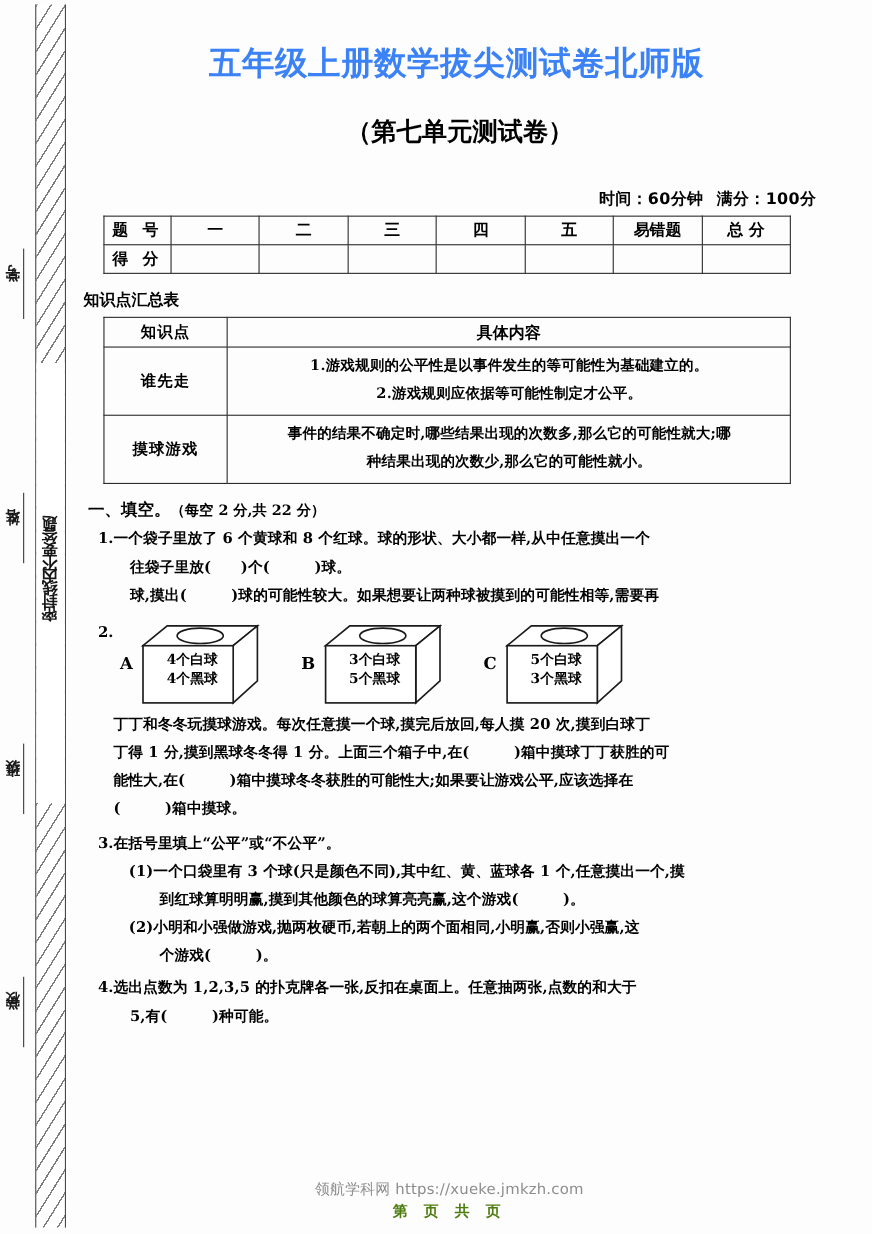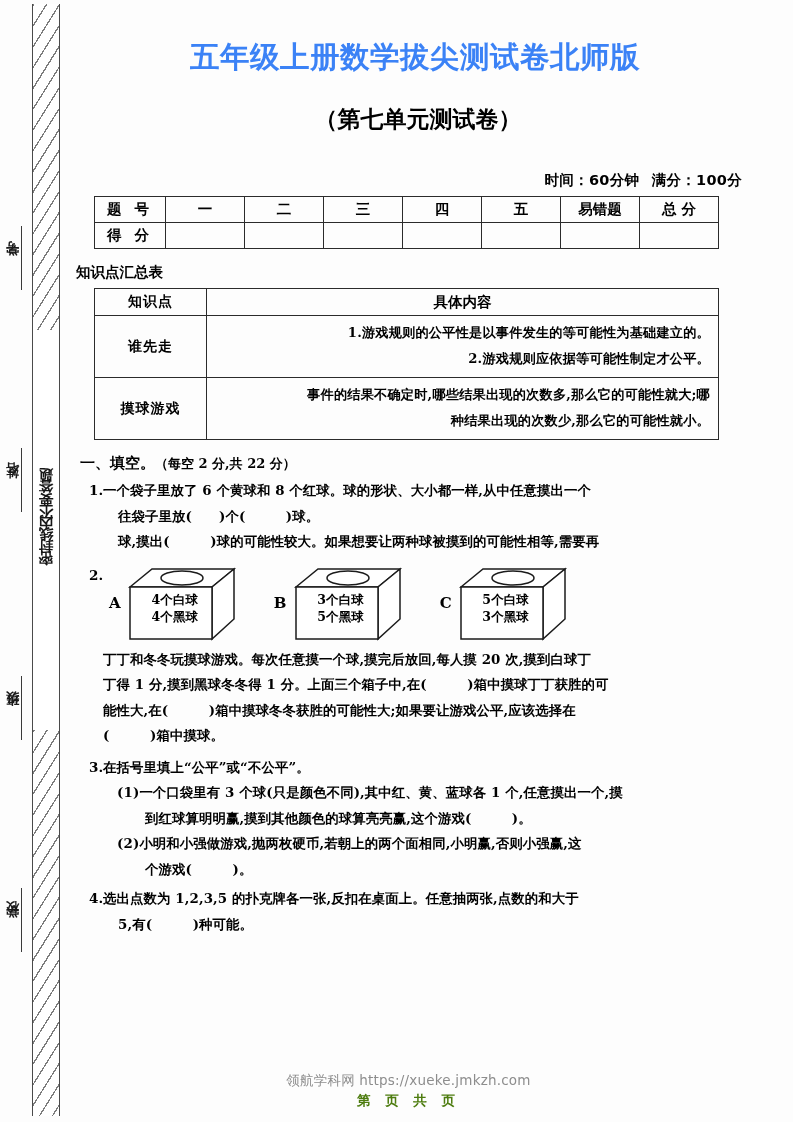--- a/index.html
+++ b/index.html
@@ -156,21 +156,21 @@
   #kp-table td.kp-head {
     height: 27px;
     font-size: 14.5px;
   }
   #kp-table td.kp-name {
     width: 112px;
     font-size: 14px;
     letter-spacing: 1px;
   }
   #kp-table td.kp-body {
-    text-align: right;
+    text-align: center;
     font-weight: 700;
     font-size: 13.2px;
     line-height: 26px;
     padding: 4px 8px 5px 9px;
     letter-spacing: 0.2px;
   }
   #kp-table td.kp-body .ln { display: block; }
 
   
   #questions {
@@ -299,21 +299,21 @@
     <h2 id="doc-subtitle">（第七单元测试卷）</h2>
 
     <div id="exam-meta">
       <span>时间：60分钟</span>
       <span>满分：100分</span>
     </div>
 
     <table class="grid" id="score-table">
       <tbody>
         <tr>
-          <td class="lbl" style="width:71px;">题 号</td>
+          <td class="lbl" style="width:61px;">题 号</td>
           <td>一</td>
           <td>二</td>
           <td>三</td>
           <td>四</td>
           <td>五</td>
           <td>易错题</td>
           <td>总 分</td>
         </tr>
         <tr>
           <td class="lbl">得 分</td>

